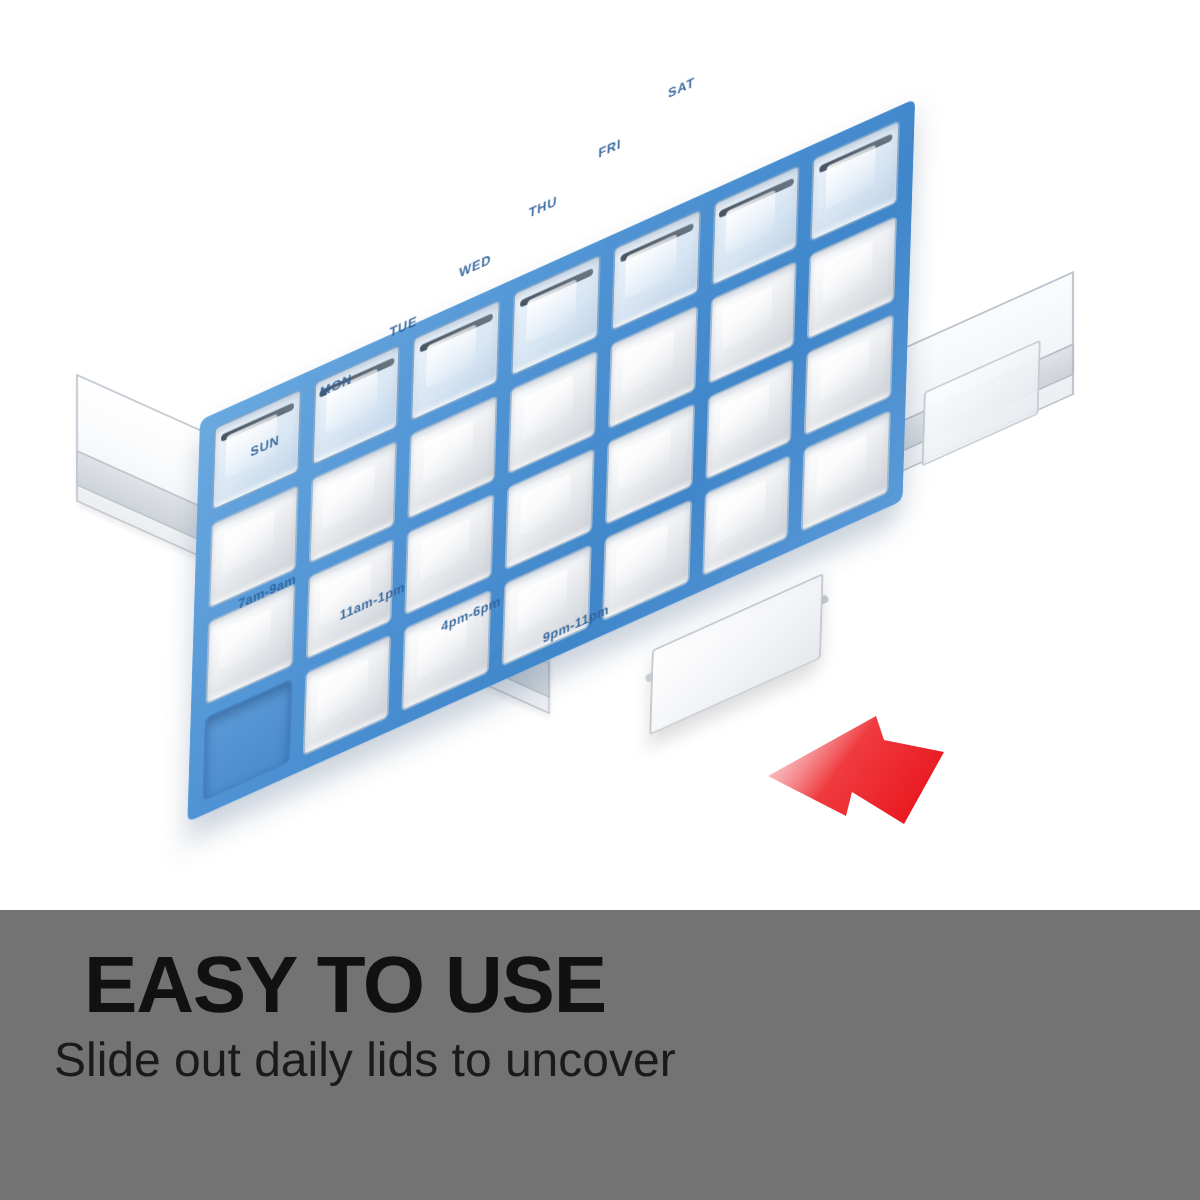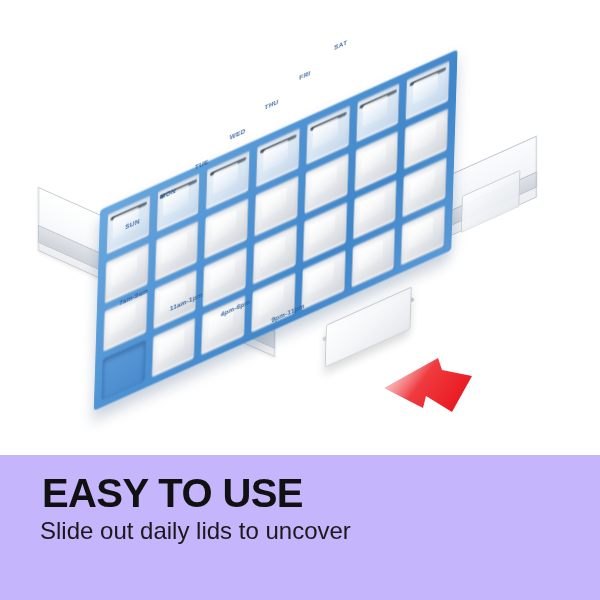--- a/index.html
+++ b/index.html
@@ -170,29 +170,29 @@
     background:linear-gradient(150deg,rgba(252,253,254,.95),rgba(229,233,238,.9));
     border:1px solid #c6ccd4;border-radius:2px;
   }
 
   
   #arrow{
     position:absolute;left:382px;top:352px;width:92px;height:62px;
   }
 
   
-  #caption{position:absolute;left:0;top:455px;width:600px;height:145px;background:#c4b5fd;}
+  #caption{position:absolute;left:0;top:455px;width:600px;height:145px;background:#737373;}
   #headline{
     position:absolute;left:42px;top:18px;
     font-family:"Liberation Sans",sans-serif;
     font-size:40px;font-weight:700;letter-spacing:-.6px;
     color:#111111;line-height:1;white-space:nowrap;
   }
   .sub-line{
-    position:absolute;left:40px;
+    position:absolute;left:27px;
     font-family:"Liberation Sans",sans-serif;
     font-size:24px;font-weight:400;color:#1a1a1a;
     line-height:1.15;white-space:nowrap;
   }
   #sub-line-1{top:62px;}
   #sub-line-2{top:90px;}
 </style>
 </head>
 <body>
 

